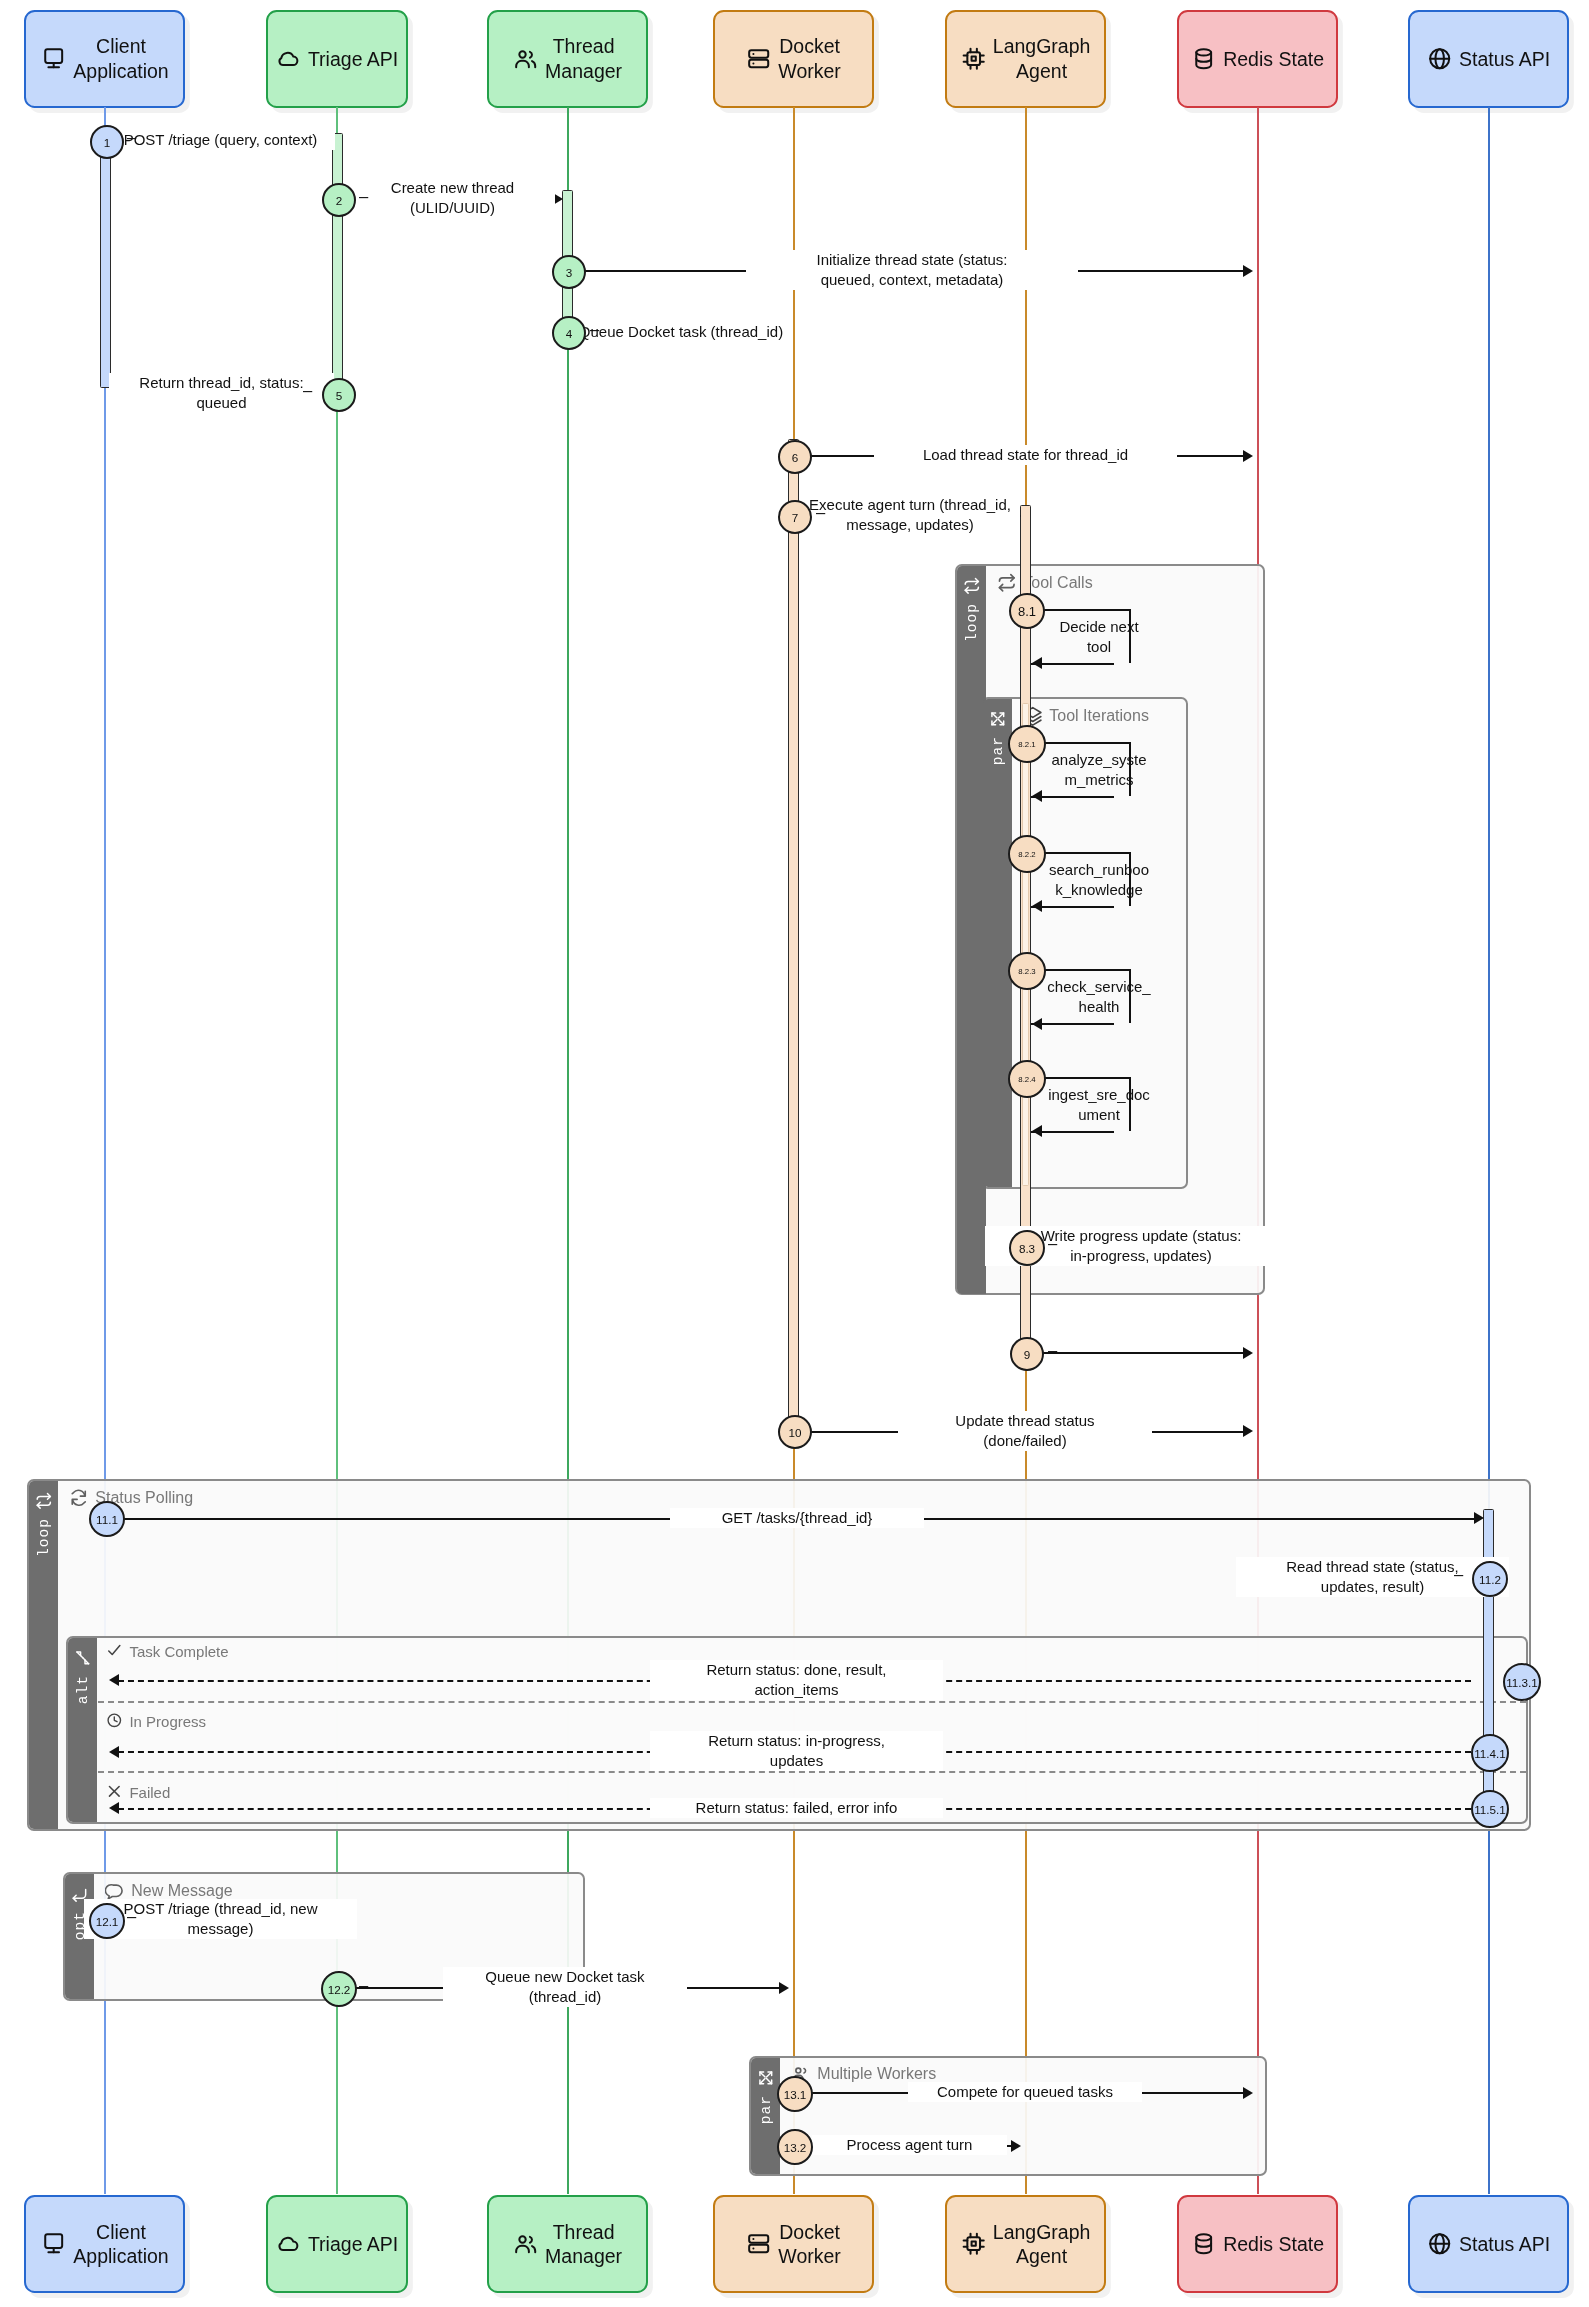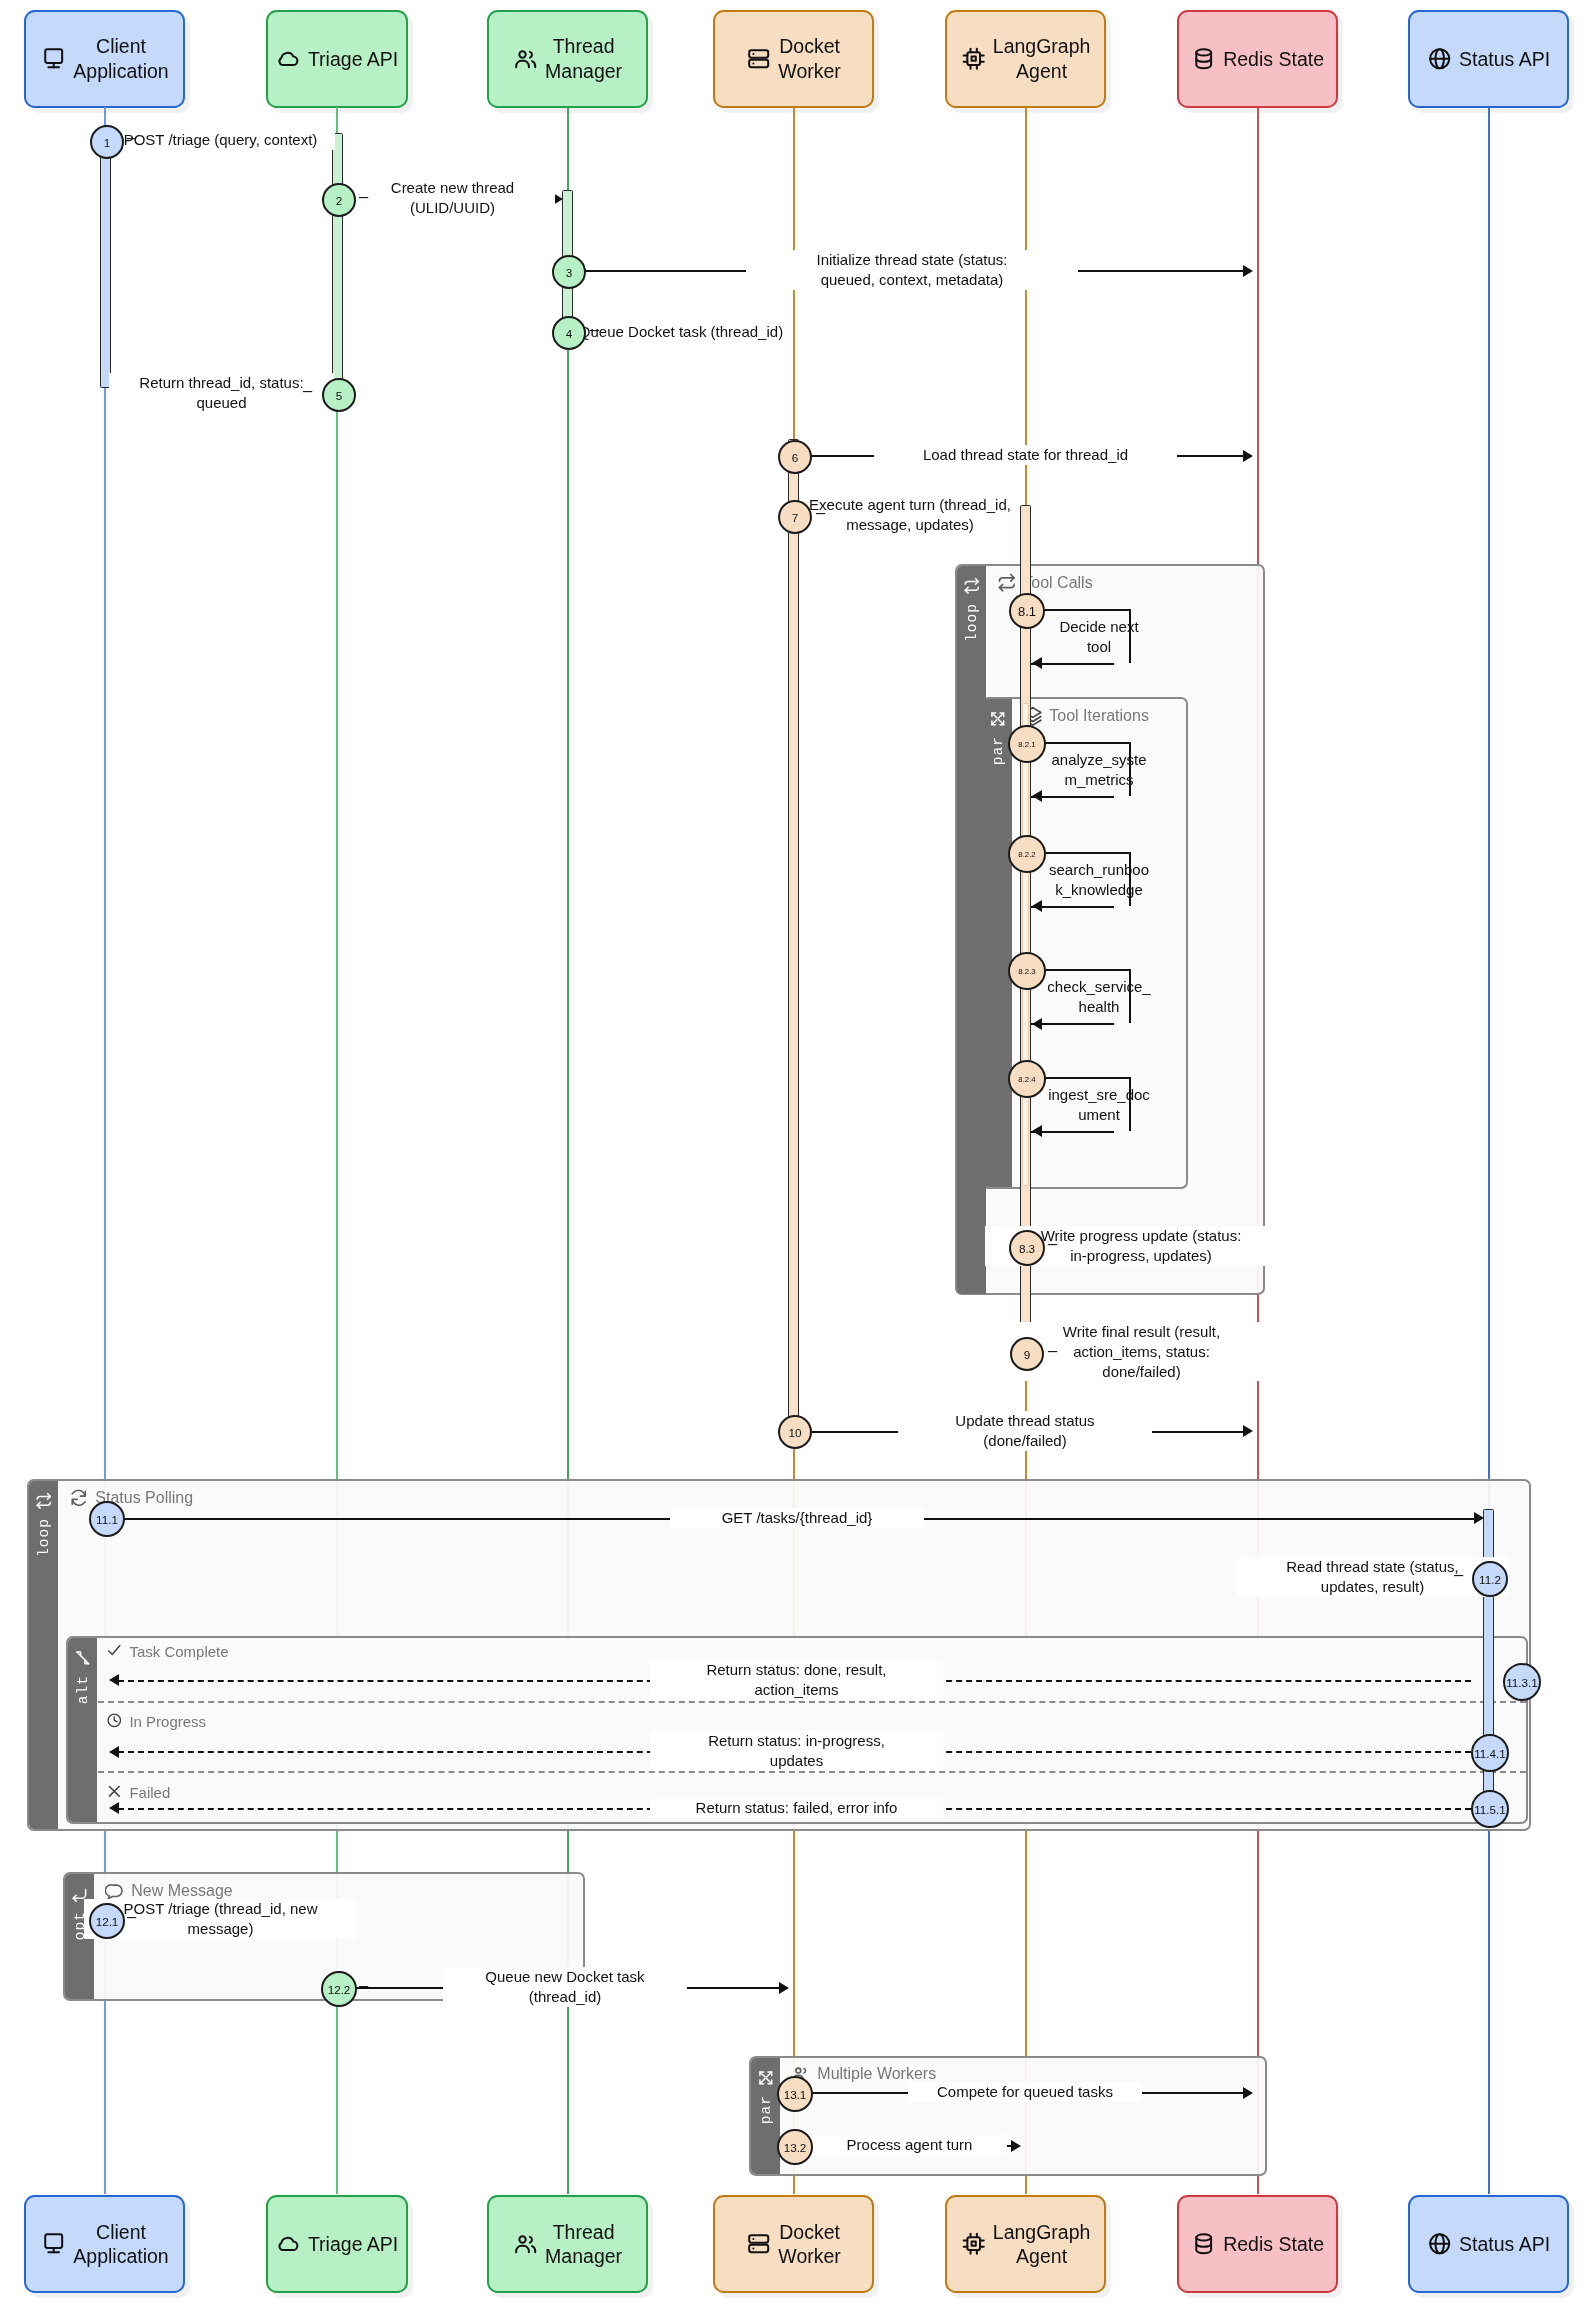--- a/index.html
+++ b/index.html
@@ -473,23 +473,20 @@
 ument</div>
     <div class="msg" style="left:1043px;top:1246px;width:202px;"></div>
     <div class="arrowR" style="left:1243px;top:1241px;"></div>
     <div class="num n-orange" style="left:1009px;top:1230px;width:32px;height:32px;">8.3</div>
     <div class="mlabel" style="left: 985px; top: 1226px; width: 312px; white-space: pre-line;">Write progress update (status:
 in-progress, updates)</div>
     <div class="dash" style="left:1048px;top:1234px;">–</div>
     <div class="msg" style="left:1043px;top:1352px;width:202px;"></div>
     <div class="arrowR" style="left:1243px;top:1347px;"></div>
     <div class="num n-orange" style="left:1010px;top:1337px;width:30px;height:30px;">9</div>
-    <div class="mlabel" style="left: 1000px; top: 1322px; width: 283px; white-space: pre-line;">Write final result (result,
-action_items, status:
-done/failed)</div>
     <div class="dash" style="left:1048px;top:1341px;">–</div>
     <div class="msg" style="left:811px;top:1431px;width:434px;"></div>
     <div class="arrowR" style="left:1243px;top:1425px;"></div>
     <div class="num n-orange" style="left:778px;top:1415px;width:30px;height:30px;">10</div>
     <div class="mlabel" style="left: 898px; top: 1411px; width: 254px; white-space: pre-line;">Update thread status
 (done/failed)</div>
     <div class="msg" style="left:123px;top:1518px;width:1353px;"></div>
     <div class="arrowR" style="left:1474px;top:1512px;"></div>
     <div class="num n-blue" style="left:89px;top:1501px;width:32px;height:32px;">11.1</div>
     <div class="mlabel" style="left: 670px; top: 1508px; width: 254px; white-space: pre-line;">GET /tasks/{thread_id}</div>

